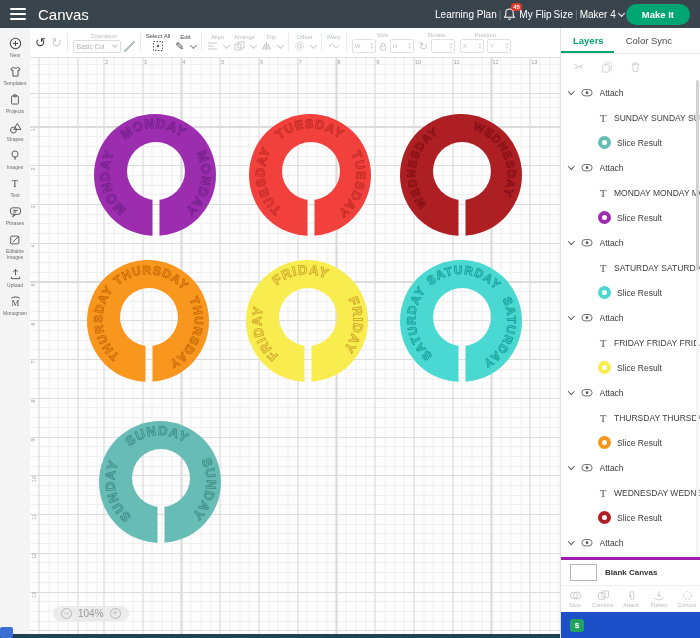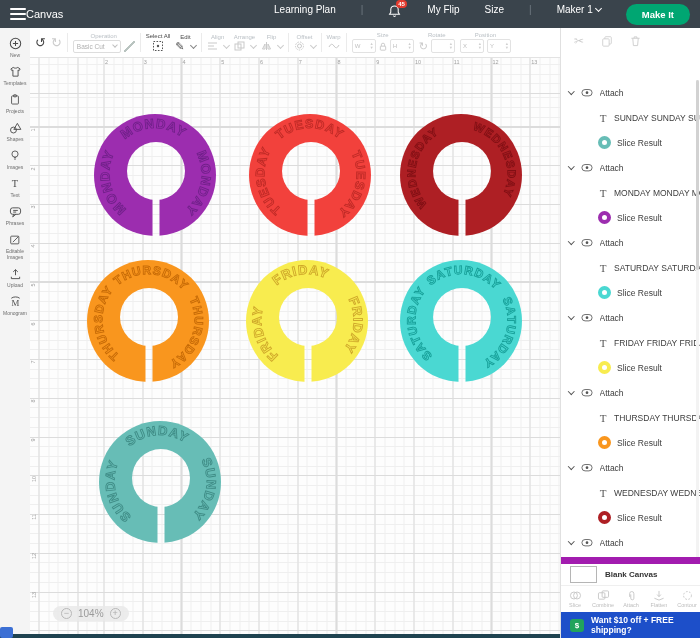--- a/index.html
+++ b/index.html
@@ -5,23 +5,23 @@
   * { margin:0; padding:0; box-sizing:border-box; }
   html,body { width:700px; height:638px; overflow:hidden; }
   body { font-family:"Liberation Sans",sans-serif; background:#fff; position:relative; }
   #app { position:absolute; inset:0; }
 
   
   .topbar { position:absolute; left:0; top:0; width:700px; height:28px; background:#3a444c;
             display:flex; align-items:center; padding:0 10px; color:#fff; z-index:30; }
   .hamburger { width:16px; display:flex; flex-direction:column; gap:3px; cursor:pointer; }
   .hamburger span { height:2px; background:#fff; border-radius:1px; }
-  .tb-canvas { font-size:11px; }
+  .tb-canvas { font-size:15px; margin-left:12px; }
   .tb-title { position:absolute; left:0; right:0; text-align:center; font-size:11px; pointer-events:none; }
-  .tb-right { margin-left:auto; display:flex; gap:25px; font-size:10px; z-index:2; }
+  .tb-right { margin-left:auto; display:flex; align-items:center; gap:2px; font-size:10px; z-index:2; }
   .tb-pipe { color:#707a82; font-size:10px; }
   .bell-wrap { position:relative; width:14px; height:15px; }
   .badge { position:absolute; top:-4px; right:-5px; background:#e23a2e; color:#fff; font-size:6px;
            font-weight:bold; border-radius:6px; padding:1px 2.5px; line-height:1; }
   .makeit { background:#00a672; color:#fff; border:none; border-radius:12px; padding:5px 16px;
             font-size:9.5px; font-weight:bold; cursor:pointer; }
   .caret { width:5px; height:5px; border-right:1.4px solid currentColor; border-bottom:1.4px solid currentColor;
            transform:rotate(45deg); display:inline-block; margin-left:3px; margin-bottom:2px; }
 
   
@@ -80,21 +80,21 @@
   .lrow.header { padding-left:8px; }
   .lrow.child { padding-left:37px; }
   .chev { width:4.5px; height:4.5px; border-right:1.3px solid #555; border-bottom:1.3px solid #555;
           transform:rotate(45deg); flex:none; margin-top:-2px; }
   .eyeic { color:#555; display:flex; flex:none; }
   .tglyph { font-family:"Liberation Serif",serif; font-size:11px; color:#555; flex:none; width:10px; text-align:center; }
   .slicedot { width:13px; height:13px; border-radius:50%; background:#fff; flex:none; }
   .lname { white-space:nowrap; overflow:hidden; }
   .pscroll { position:absolute; right:1px; top:52px; width:3px; height:477px; background:#f3f3f3; }
   .pthumb { position:absolute; top:0; width:3px; height:190px; background:#d2d2d2; border-radius:2px; }
-  .blankrow { position:absolute; top:529px; left:0; width:140px; height:28px; border-top:7px solid #a21caf;
+  .blankrow { position:absolute; top:529px; left:0; width:140px; height:28px; border-top:3px solid #a21caf;
               display:flex; align-items:center; gap:8px; padding:0 9px; background:#fff;text-align:center; }
   .blank-swatch { width:27px; height:17px; border:1px solid #b5b5b5; background:#fff; }
   .blank-label { font-size:8px; font-weight:bold; color:#333; }
   .actionsbar { position:absolute; top:557px; left:0; width:140px; height:27px; display:flex; border-top:1px solid #efefef; }
   .action { flex:1; display:flex; flex-direction:column; align-items:center; justify-content:center; gap:1px;
             color:#c6c6c6; cursor:default; }
   .action .alabel { font-size:5.5px; color:#bdbdbd; white-space:nowrap; }
   .banner { position:absolute; top:584px; left:0; width:140px; height:26px; background:#1d4fc9; display:flex;
             align-items:center; gap:7px; padding:0 9px; color:#fff; font-size:8.5px; font-weight:bold; cursor:pointer; }
   .banner-icon { width:14px; height:13px; background:#21a35c; border-radius:3px; color:#fff; font-size:8px;
@@ -119,21 +119,21 @@
       <span class="bell-wrap">
         <svg width="13" height="14" viewBox="0 0 14 15">
           <path d="M7 2 a4 4 0 0 1 4 4 v3 l1.3 2 H1.7 L3 9 V6 a4 4 0 0 1 4-4 Z" fill="none" stroke="#fff" stroke-width="1.1"></path>
           <path d="M5.7 12.5 a1.4 1.4 0 0 0 2.6 0" fill="none" stroke="#fff" stroke-width="1.1"></path>
         </svg>
         <span class="badge">45</span>
       </span>
       <span>My Flip</span>
       <span>Size</span>
       <span class="tb-pipe">|</span>
-      <span><span>Maker 1</span><span class="caret"></span></span>
+      <span><span>Maker 4</span><span class="caret"></span></span>
       <button class="makeit">Make It</button>
     </div>
   </div>
 
   <div class="toolbar">
     <span class="undo">↺</span>
     <span class="redo">↻</span>
     <div class="tsep"></div>
     <div class="tgroup">
       <span class="tcap">Operation</span>
@@ -490,20 +490,24 @@
           <path id="tp6" d="M 41.39 101.58 A 45.5 45.5 0 1 1 89.61 24.42 A 45.5 45.5 0 1 1 41.39 101.58" fill="none"></path>
         </defs>
         <rect width="130" height="130" fill="#67bdb6" mask="url(#mk6)"></rect>
         <text font-size="13" font-weight="bold" letter-spacing="1.1" fill="none" stroke="#3f8c86" stroke-width="0.9" style="font-family:'Liberation Sans',sans-serif"><textPath href="#tp6" startOffset="2%">SUNDAY</textPath><textPath href="#tp6" startOffset="29.5%">SUNDAY</textPath><textPath href="#tp6" startOffset="58.5%">SUNDAY</textPath></text>
       </svg>
     </div>
   <div class="bottomstrip"></div>
   <div class="bluechip"></div>
 
   <div class="rightpanel">
+    <div class="tabs">
+      <span class="tab active">Layers</span>
+      <span class="tab inactive">Color Sync</span>
+    </div>
     <div class="panel-icons">
       <span style="font-size:12px;">✂</span>
       <span>
           <svg width="12" height="12" viewBox="0 0 14 14">
             <rect x="4.5" y="2" width="7.5" height="8.5" rx="1" fill="none" stroke="currentColor"></rect>
             <rect x="2" y="4.5" width="7.5" height="8.5" rx="1" fill="#fff" stroke="currentColor"></rect>
           </svg>
         </span>
       <span>
           <svg width="11" height="12" viewBox="0 0 12 13">
@@ -677,17 +681,16 @@
           <span>
             <svg width="11" height="11" viewBox="0 0 12 12">
               <circle cx="6" cy="6" r="4.3" fill="none" stroke="currentColor" stroke-dasharray="2 1.6"></circle>
             </svg>
           </span>
           <span class="alabel">Contour</span>
         </div>
       </div>
     <div class="banner">
       <span class="banner-icon">$</span>
-      <span>Want $10 off + FREE shipping?</span>
     </div>
   </div>
 
 </div>
 
 </body></html>

